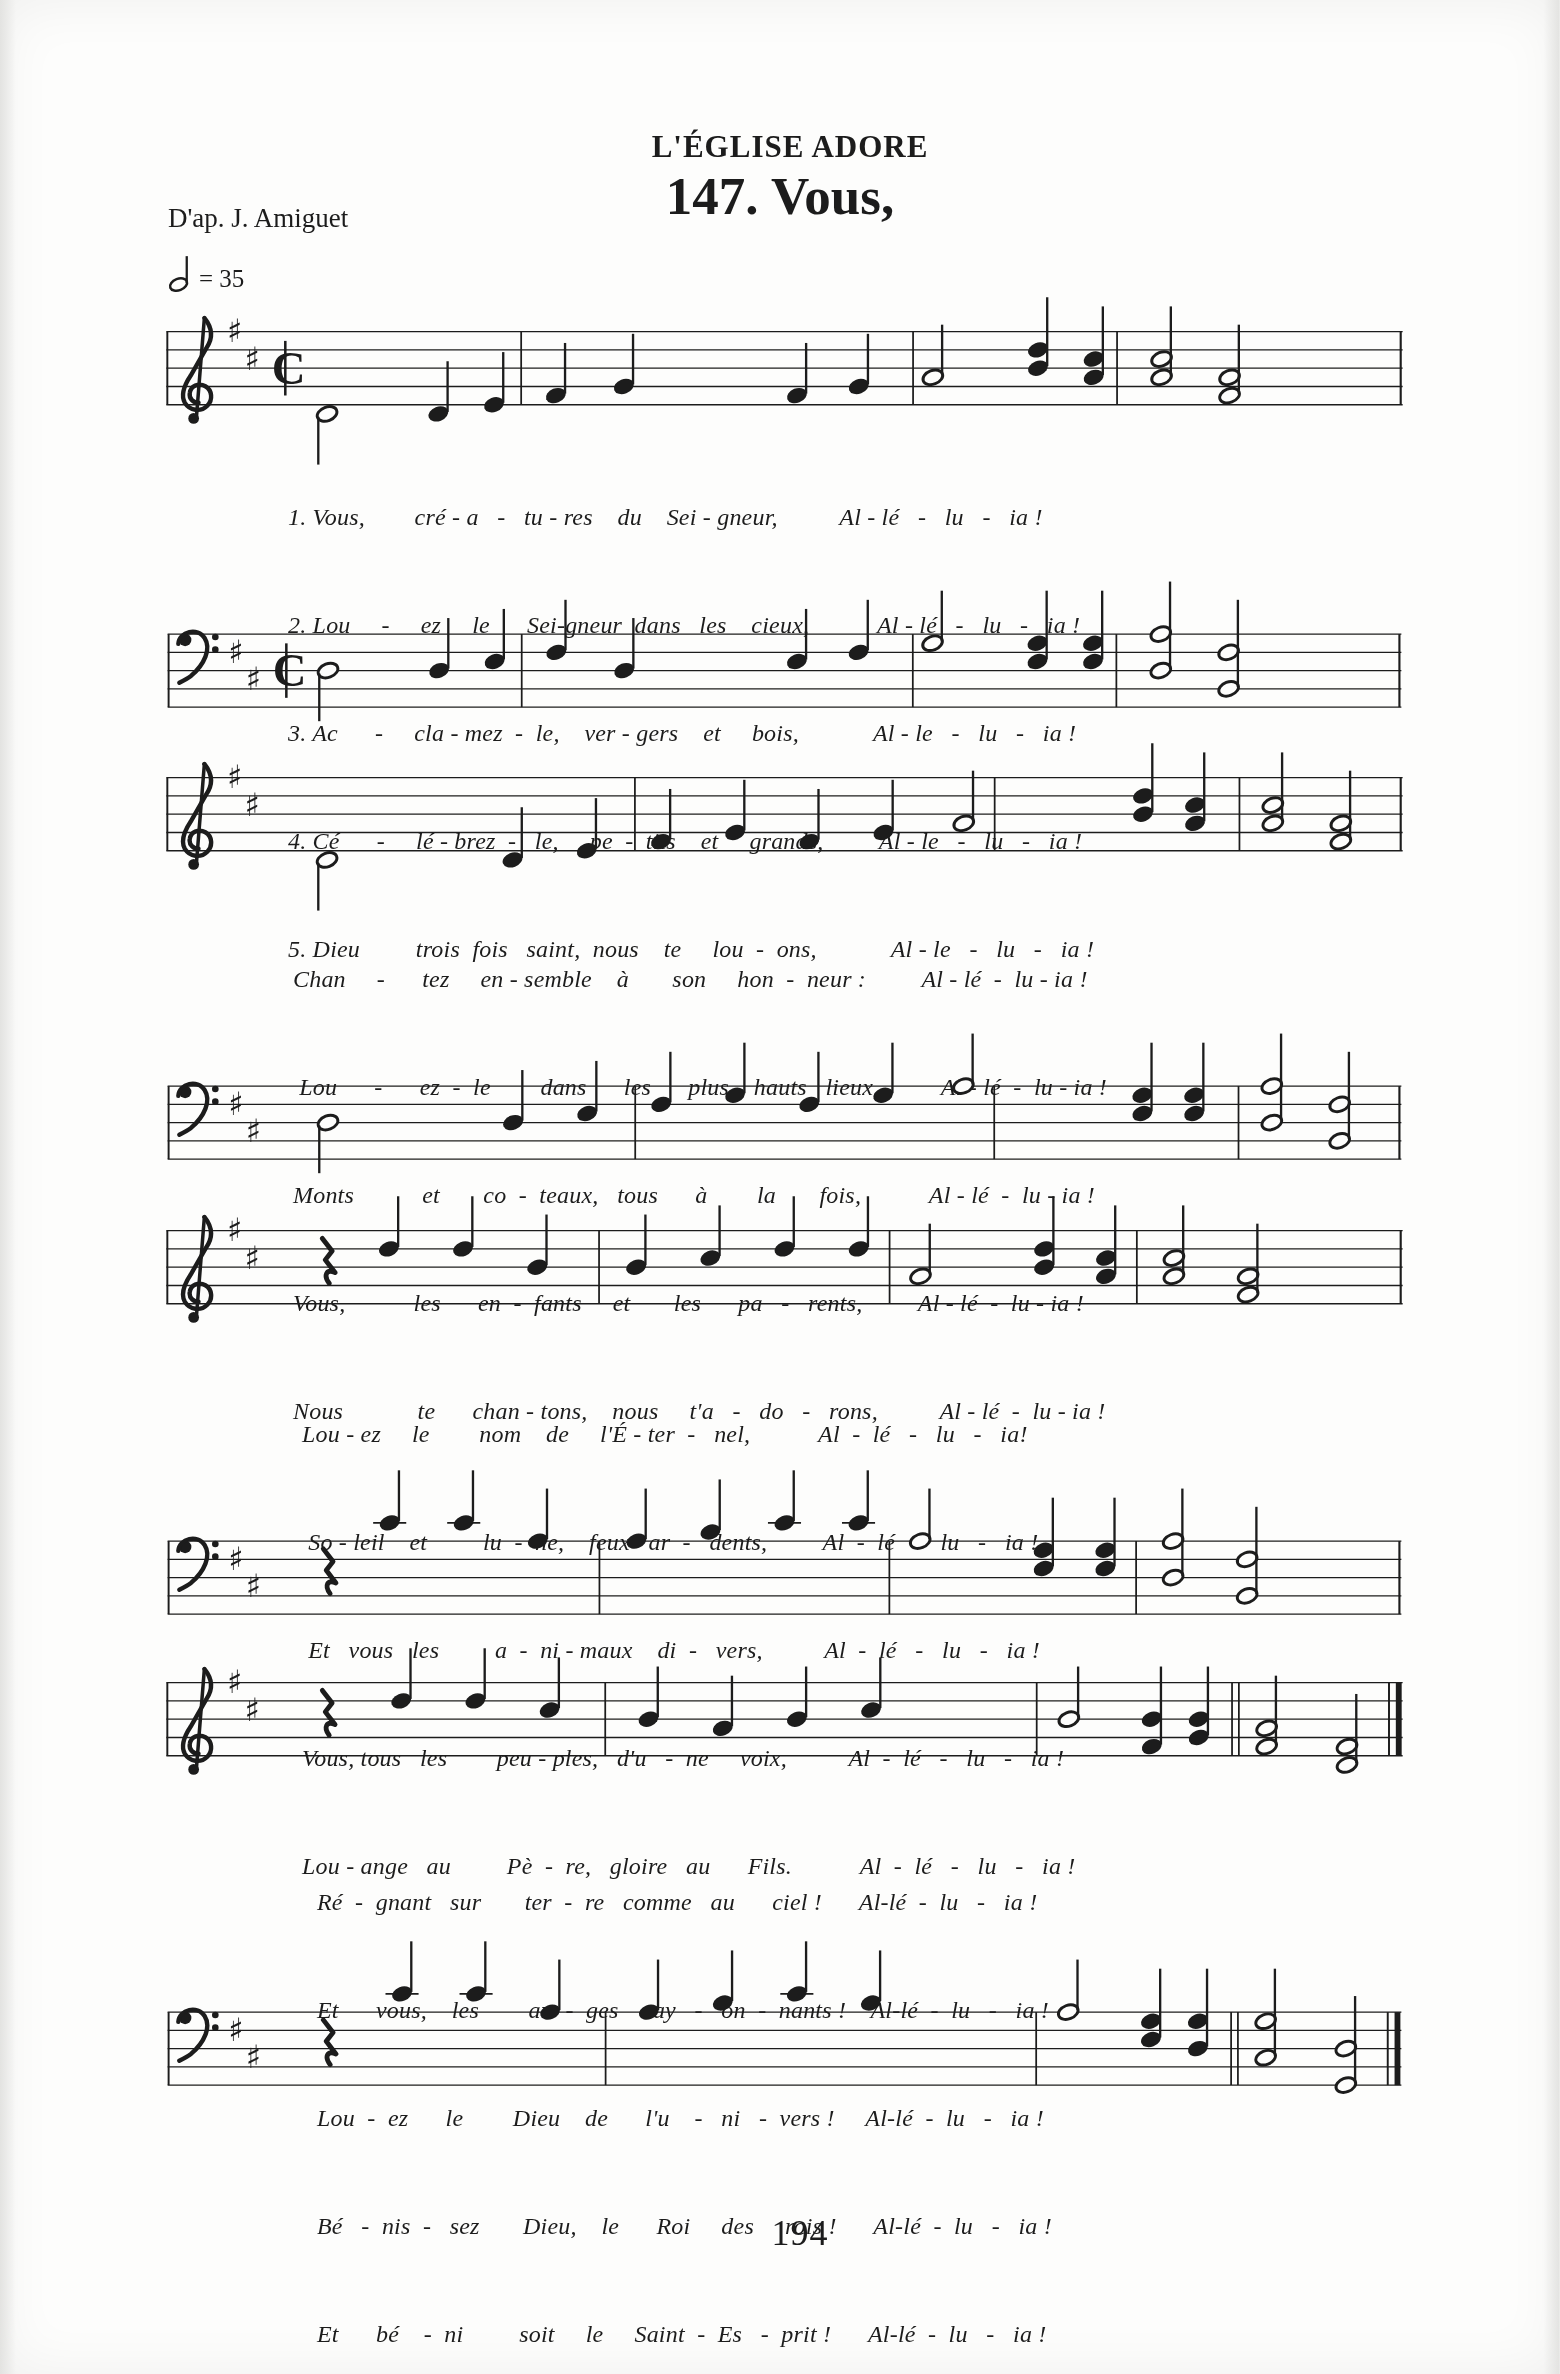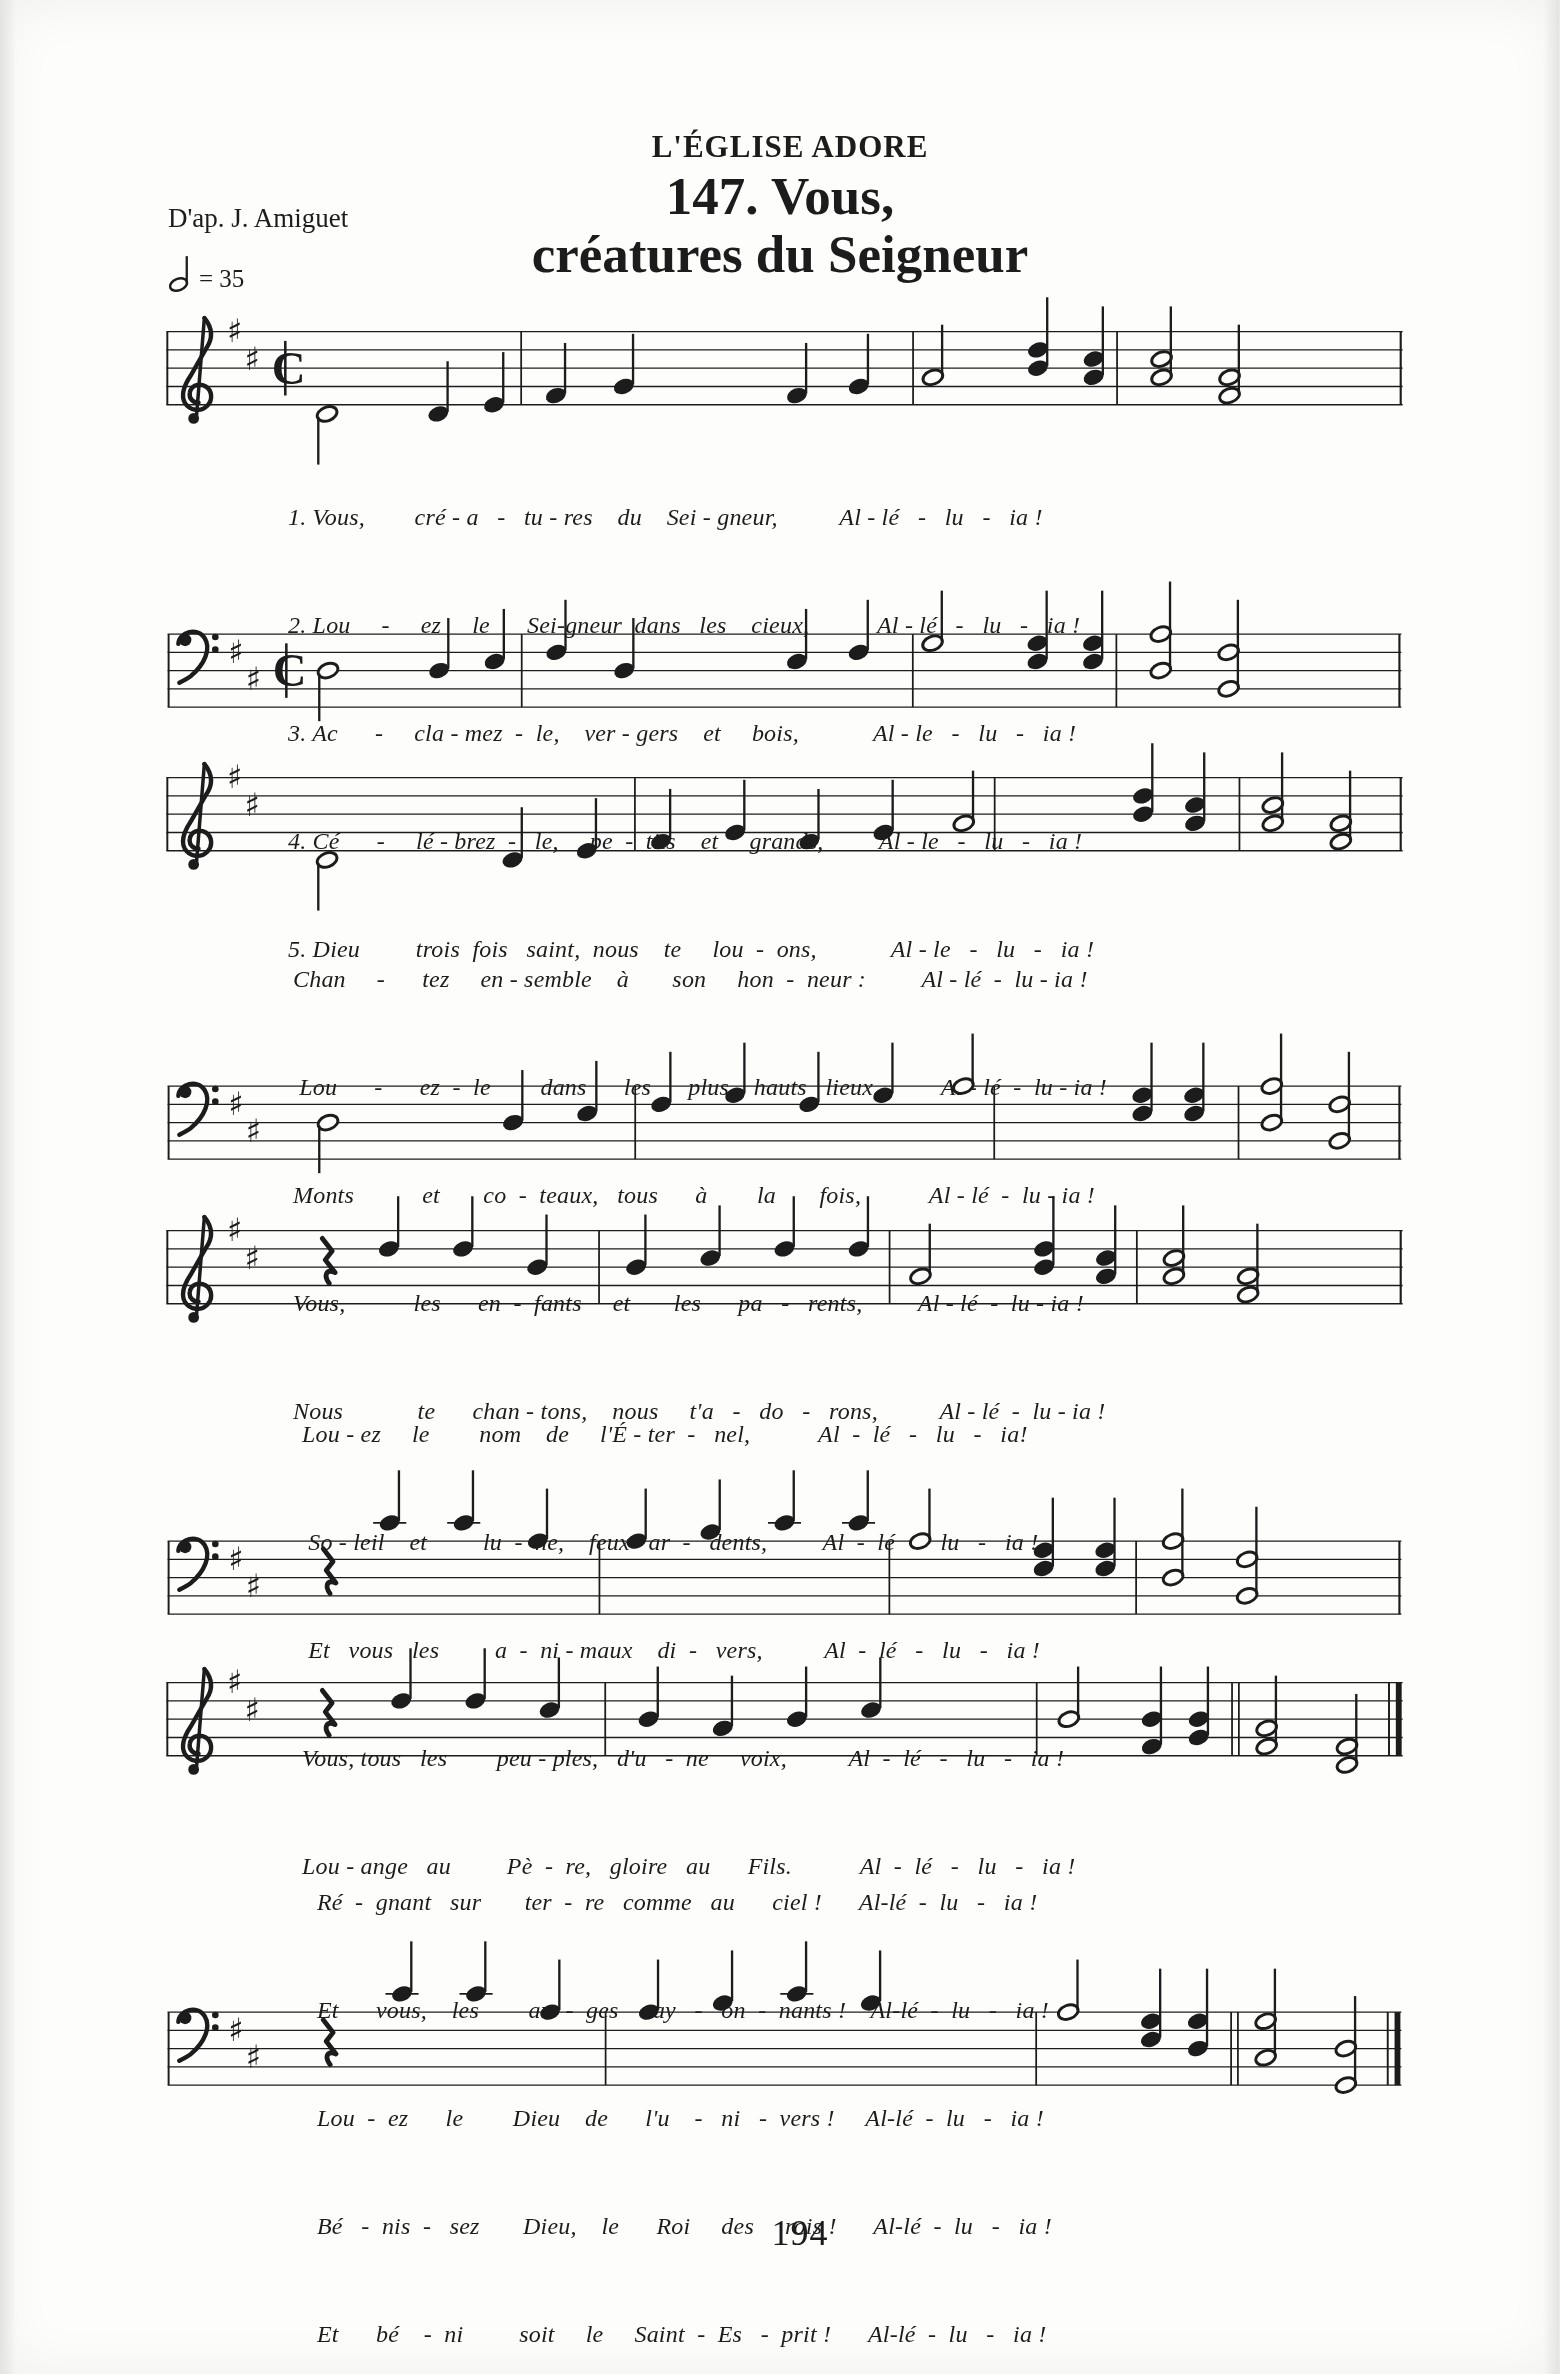--- a/index.html
+++ b/index.html
@@ -22,21 +22,20 @@
 </style>
 </head>
 <body>
 
 <div id="page">
   <div class="edge"></div>
   <div class="edge right"></div>
 
   <div class="abs ctr series" style="top:129px;">L'ÉGLISE ADORE</div>
   <div class="abs ctr title" style="top:168px;">147. Vous,</div>
-  <div class="abs ctr title" style="top:226px;">créatures du Seigneur</div>
 
   <div class="abs credit-left" style="left:168px;top:203px;">D'ap. J. Amiguet</div>
   <div class="abs tempo" style="left:168px;top:252px;">
     <span>
       <svg width="25" height="41" viewBox="0 0 26 42">
         <line x1="19.5" y1="4" x2="19.5" y2="32" stroke="#1c1c1c" stroke-width="2.4"></line>
         <ellipse cx="11" cy="33.5" rx="9.2" ry="6" transform="rotate(-21 11 33.5)" fill="none" stroke="#1c1c1c" stroke-width="2.6"></ellipse>
       </svg>
     </span>
     <span>= 35</span>

